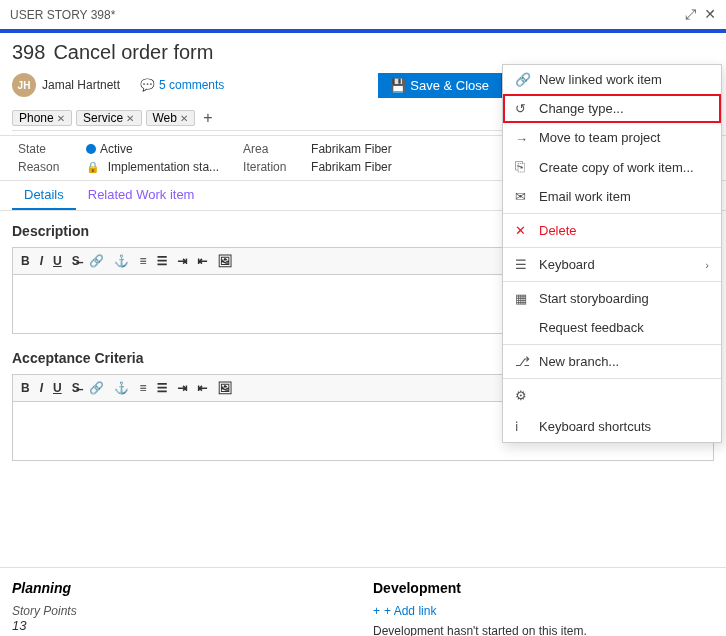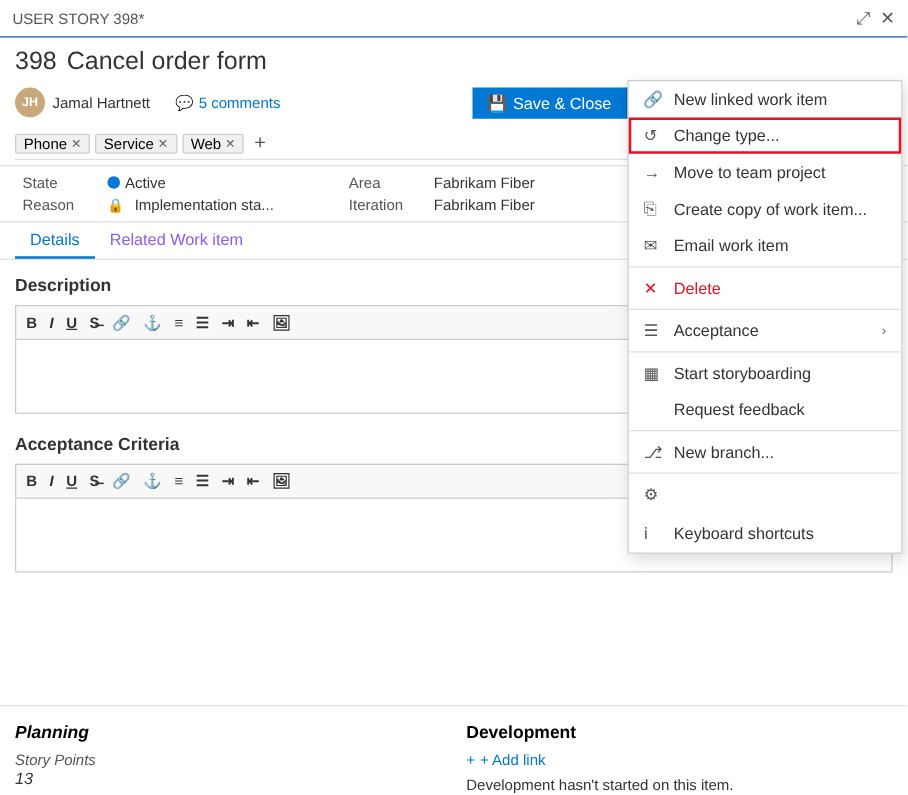--- a/index.html
+++ b/index.html
@@ -1,21 +1,21 @@
 <!DOCTYPE html>
 <html><head>
   <meta charset="utf-8">
   <style>
     * { box-sizing: border-box; margin: 0; padding: 0; }
     body { font-family: 'Segoe UI', Arial, sans-serif; font-size: 13px; background: #fff; width: 726px; height: 636px; overflow: hidden; position: relative; }
 
     
     .title-bar {
       background: #fff;
-      border-bottom: 1px solid #1d4ed8;
+      border-bottom: 4px solid #1d4ed8;
       padding: 6px 10px;
       display: flex;
       align-items: center;
       justify-content: space-between;
     }
     .title-bar-left { display: flex; align-items: center; gap: 6px; font-size: 12px; color: #555; }
     .title-bar-right { display: flex; gap: 8px; }
     .title-bar-icon { cursor: pointer; color: #555; font-size: 14px; }
 
     
@@ -50,21 +50,21 @@
 
     
     .fields-row { display: flex; gap: 0; padding: 6px 18px; border-bottom: 1px solid #e0e0e0; align-items: start; }
     .field-group { display: flex; flex-direction: column; gap: 4px; min-width: 200px; }
     .field-item { display: flex; align-items: center; gap: 8px; }
     .field-label { color: #555; font-size: 12px; min-width: 60px; }
     .field-value { font-size: 12px; color: #333; }
     .field-value.active { display: flex; align-items: center; gap: 4px; }
     .active-dot { width: 10px; height: 10px; border-radius: 50%; background: #0078d4; display: inline-block; }
     .lock-icon { font-size: 11px; color: #666; }
-    .area-group { margin-left: 60px; }
+    .area-group { margin-left: 24px; }
 
     
     .tabs-row { display: flex; border-bottom: 1px solid #e0e0e0; padding: 0 12px; }
     .tab { padding: 6px 12px; font-size: 13px; cursor: pointer; color: #8b5cf6; border-bottom: 2px solid transparent; }
     .tab.active { border-bottom: 2px solid #0078d4; color: #0078d4; }
 
     
     .main-content { padding: 12px; overflow-y: auto; height: calc(636px - 280px); display: flex; gap: 0; }
     .left-pane { flex: 1; }
     .section-title { font-size: 14px; font-weight: 600; color: #333; margin-bottom: 8px; }
@@ -290,21 +290,21 @@
     <span class="menu-item-text">Email work item</span>
   </div>
   <hr class="menu-divider">
   <div class="menu-item">
     <span class="menu-icon red">✕</span>
     <span class="menu-item-text" style="color:#e81123;">Delete</span>
   </div>
   <hr class="menu-divider">
   <div class="menu-item">
     <span class="menu-icon">☰</span>
-    <span class="menu-item-text">Acceptance</span>
+    <span class="menu-item-text">Keyboard</span>
     <span class="chevron">›</span>
   </div>
   <hr class="menu-divider">
   <div class="menu-item">
     <span class="menu-icon">▦</span>
     <span class="menu-item-text">Start storyboarding</span>
   </div>
   <div class="menu-item">
     <span class="menu-icon"> </span>
     <span class="menu-item-text">Request feedback</span>

